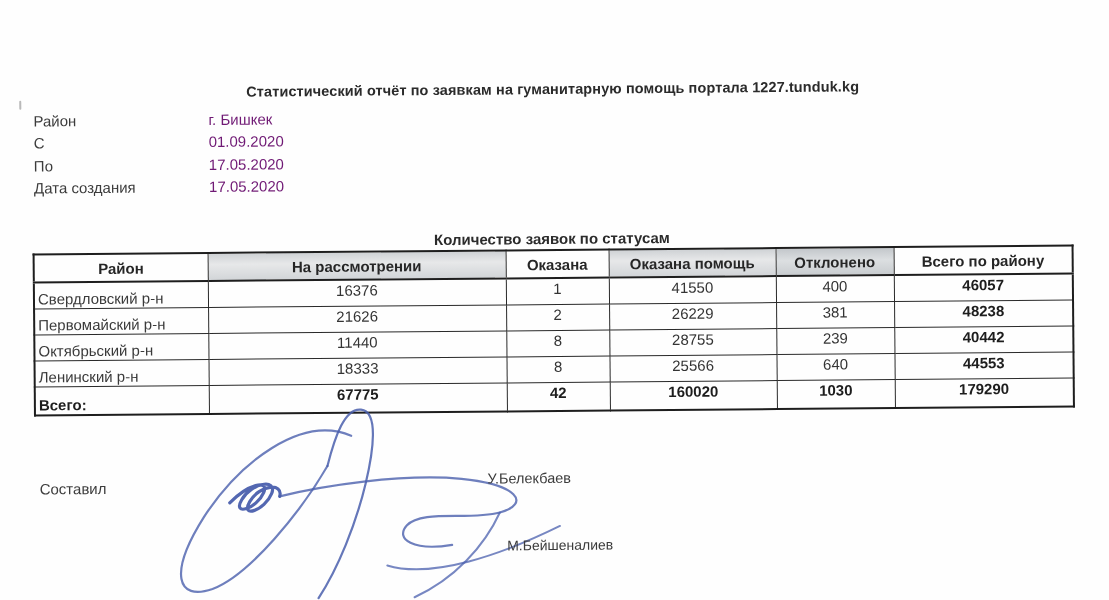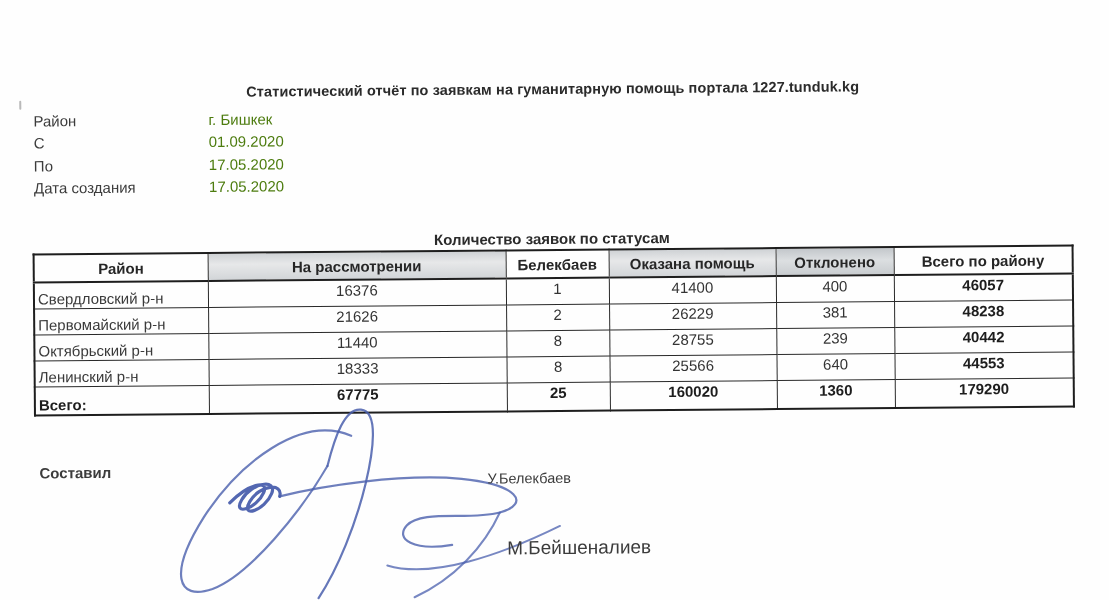--- a/index.html
+++ b/index.html
@@ -14,21 +14,21 @@
   .scan-artifact{position:absolute;left:21px;top:96px;width:2px;height:9px;background:#8a8a8a;opacity:.6;border-radius:1px;}
 
   .doc-title{
     position:absolute;left:0;top:81px;width:1109px;margin:0;
     text-align:center;font-size:14.5px;font-weight:bold;color:#2b2b2b;letter-spacing:.1px;
   }
 
   .meta{position:absolute;left:35px;top:105px;font-size:15px;color:#3c3c3c;}
   .meta-row{display:flex;height:22.5px;align-items:center;}
   .meta-label{width:175px;}
-  .meta-value{color:#4d7c0f;}
+  .meta-value{color:#701a75;}
 
   .table-title{
     position:absolute;left:33px;top:230px;width:1039px;
     text-align:center;font-size:15px;font-weight:bold;color:#2b2b2b;
   }
 
   table.status-table{
     position:absolute;left:33px;top:249px;width:1039px;
     border-collapse:collapse;table-layout:fixed;
     border:2px solid #1e1e1e;
@@ -50,23 +50,23 @@
   .status-table tbody td{height:23px;text-align:center;vertical-align:top;padding-top:1px;}
   .status-table tbody td.row-name{
     text-align:left;vertical-align:bottom;padding-bottom:1px;padding-left:3px;color:#3a3a3a;
   }
   .status-table tbody td.col-total{font-weight:bold;color:#1d1d1d;}
   .status-table tr.total-row td{
     height:25px;font-weight:bold;color:#1d1d1d;border-top:1.5px solid #222;
   }
   .status-table tr.total-row td.row-name{vertical-align:bottom;}
 
-  .footer-label{position:absolute;left:38px;top:460px;font-size:15px;color:#3c3c3c;font-weight:bold;}
+  .footer-label{position:absolute;left:38px;top:476px;font-size:15px;color:#3c3c3c;}
   .signatory-1{position:absolute;left:486px;top:470px;font-size:14.5px;color:#3c3c3c;}
-  .signatory-2{position:absolute;left:505px;top:537px;font-size:19px;color:#3c3c3c;}
+  .signatory-2{position:absolute;left:505px;top:537px;font-size:14px;color:#3c3c3c;}
   .signature-svg{position:absolute;left:120px;top:398px;width:470px;height:202px;}
 </style>
 </head>
 <body>
 
 <div class="page">
   <div class="content">
 
     <div class="scan-artifact"></div>
 
@@ -99,32 +99,32 @@
           <col style="width:298px">
           <col style="width:103px">
         <col style="width:167px">
           <col style="width:118px">
           <col style="width:179px">
       </colgroup>
       <thead>
         <tr>
           <th>Район</th>
           <th class="shaded">На рассмотрении</th>
-          <th>Белекбаев</th>
+          <th>Оказана</th>
           <th class="shaded">Оказана помощь</th>
           <th class="shaded-dark">Отклонено</th>
           <th>Всего по району</th>
         </tr>
       </thead>
       <tbody>
         <tr>
           <td class="row-name">Свердловский р-н</td>
           <td>16376</td>
           <td>1</td>
-          <td>41400</td>
+          <td>41550</td>
           <td>400</td>
           <td class="col-total">46057</td>
         </tr>
         <tr>
           <td class="row-name">Первомайский р-н</td>
           <td>21626</td>
           <td>2</td>
           <td>26229</td>
           <td>381</td>
           <td class="col-total">48238</td>
@@ -141,23 +141,23 @@
           <td class="row-name">Ленинский р-н</td>
           <td>18333</td>
           <td>8</td>
           <td>25566</td>
           <td>640</td>
           <td class="col-total">44553</td>
         </tr>
         <tr class="total-row">
           <td class="row-name">Всего:</td>
           <td>67775</td>
-          <td>25</td>
+          <td>42</td>
           <td>160020</td>
-          <td>1360</td>
+          <td>1030</td>
           <td>179290</td>
         </tr>
       </tbody>
     </table>
 
     <div class="footer-label">Составил</div>
 
     <svg class="signature-svg" viewBox="0 0 470 202" fill="none" stroke="#4a5fad" stroke-linecap="round" stroke-linejoin="round">
       <path d="M 230,36 C 180,14 118,62 82,116 C 46,172 54,200 90,188 C 128,174 180,110 206,66" stroke-width="2.2" opacity="0.8"></path>
       <path d="M 206,66 C 214,36 224,8 240,10 C 258,12 252,52 244,84 C 234,124 216,168 196,198" stroke-width="2.2" opacity="0.85"></path>

